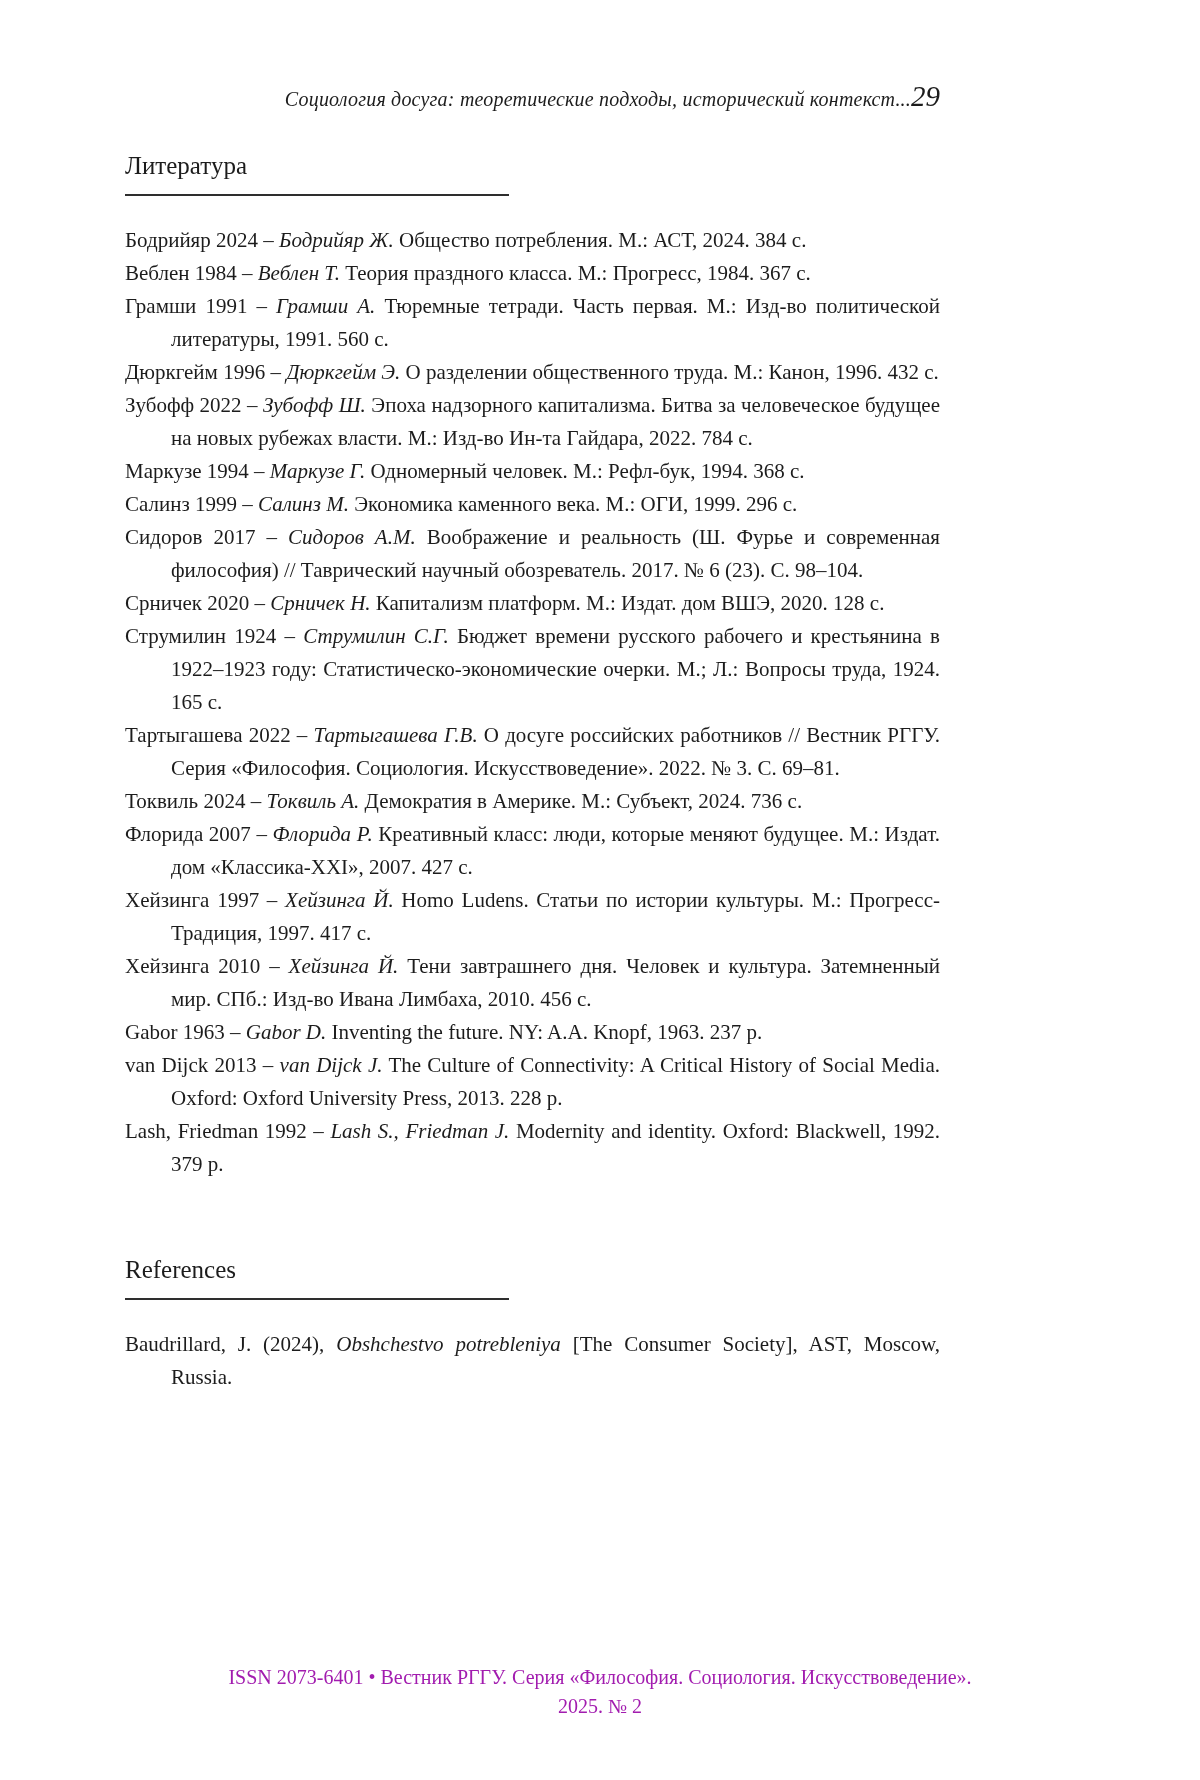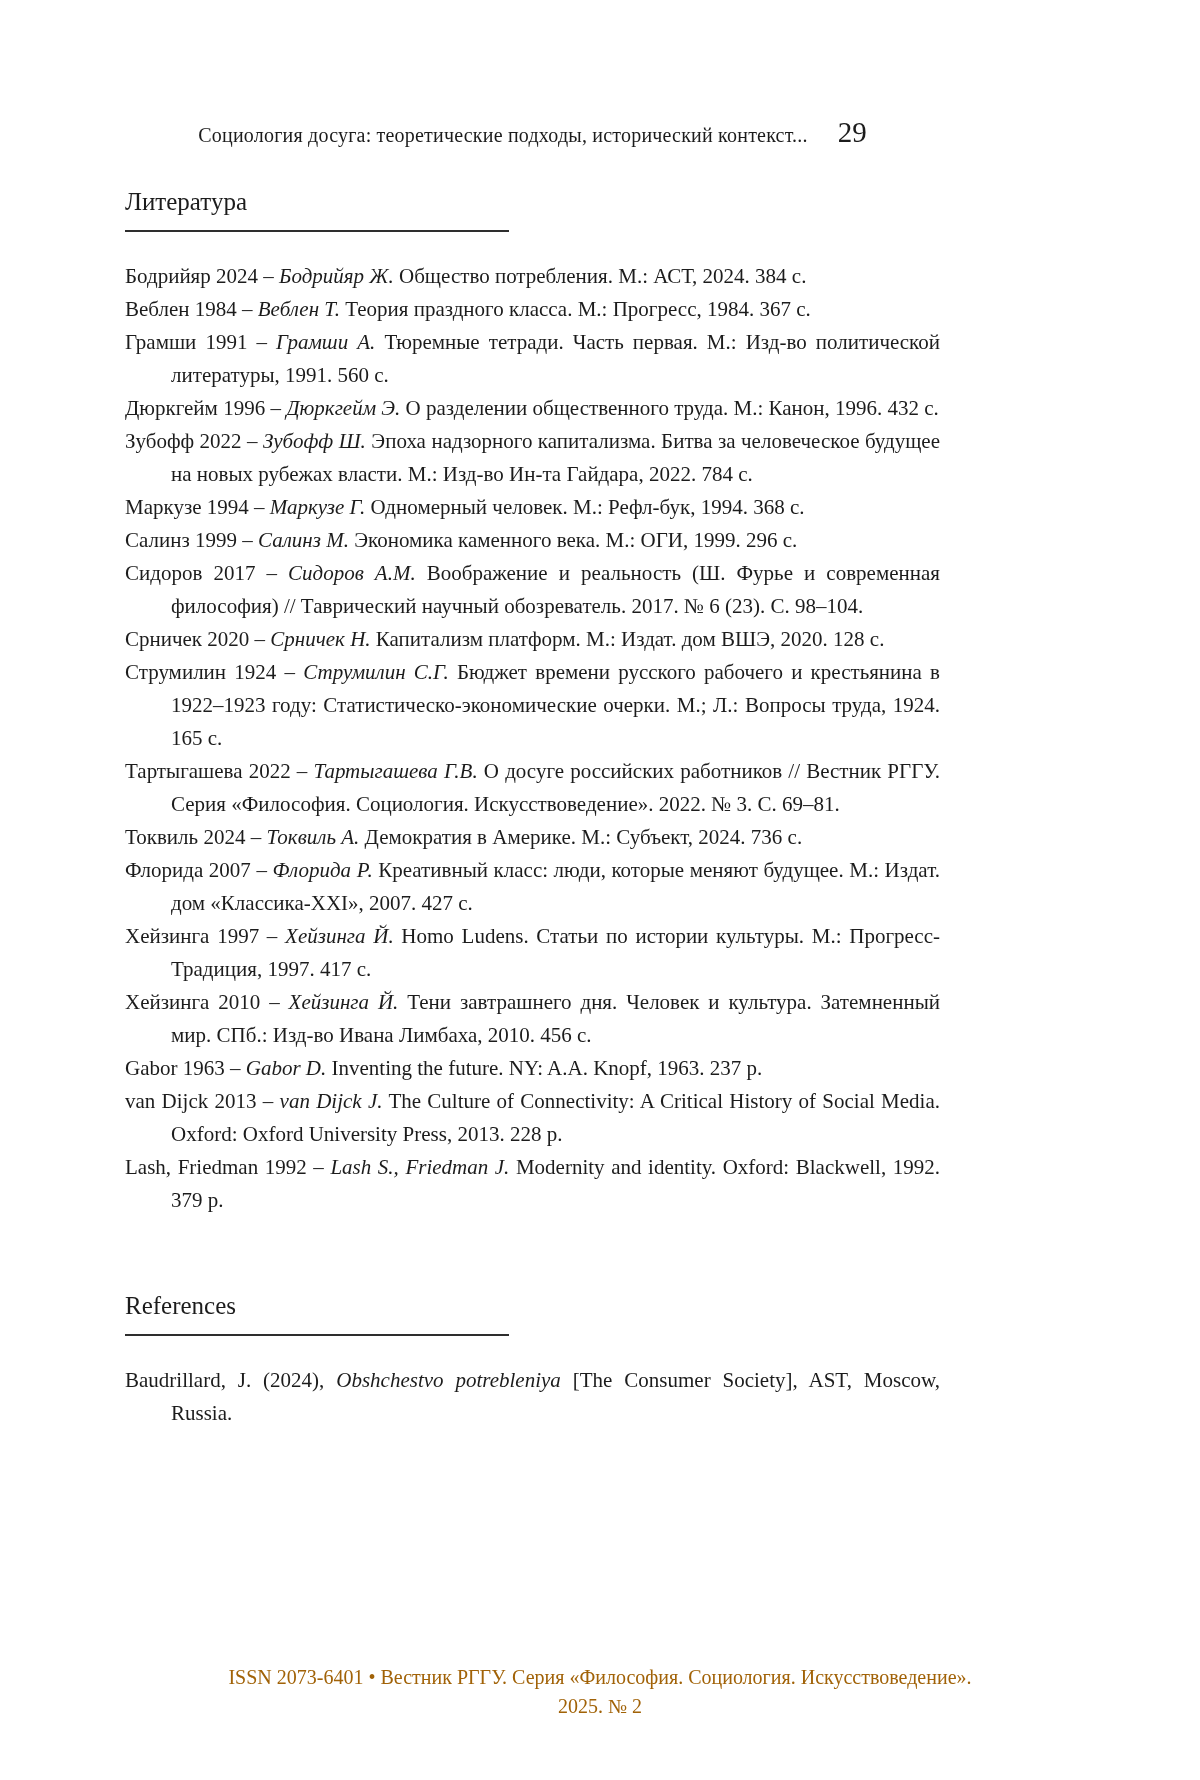--- a/index.html
+++ b/index.html
@@ -18,31 +18,31 @@
     overflow: hidden;
   }
   .content {
     position: absolute;
     left: 125px;
     top: 0;
     width: 815px;
   }
   .running-header {
     display: flex;
-    justify-content: center;
+    justify-content: flex-end;
     align-items: baseline;
-    padding-top: 116px;
+    padding-top: 80px;
+    font-style: italic;
   }
   .running-title {
     font-size: 20px;
     letter-spacing: 0.2px;
   }
   .page-number {
     font-size: 29px;
-    margin-left: 30px;
   }
   .section-heading {
     margin-top: 38px;
     width: 384px;
     border-bottom: 2px solid #2e2e2e;
     padding-bottom: 13px;
     font-size: 25px;
     font-weight: normal;
     line-height: 30px;
   }
@@ -63,21 +63,21 @@
     margin-top: 74px;
   }
   .footer {
     position: absolute;
     top: 1663px;
     left: 0;
     width: 1200px;
     text-align: center;
     font-size: 20px;
     line-height: 29px;
-    color: #a16207;
+    color: #a21caf;
   }
 </style>
 </head>
 <body>
 
 <div class="page">
   <div class="content">
 
     <div class="running-header">
       <span class="running-title">Социология досуга: теоретические подходы, исторический контекст...</span>

